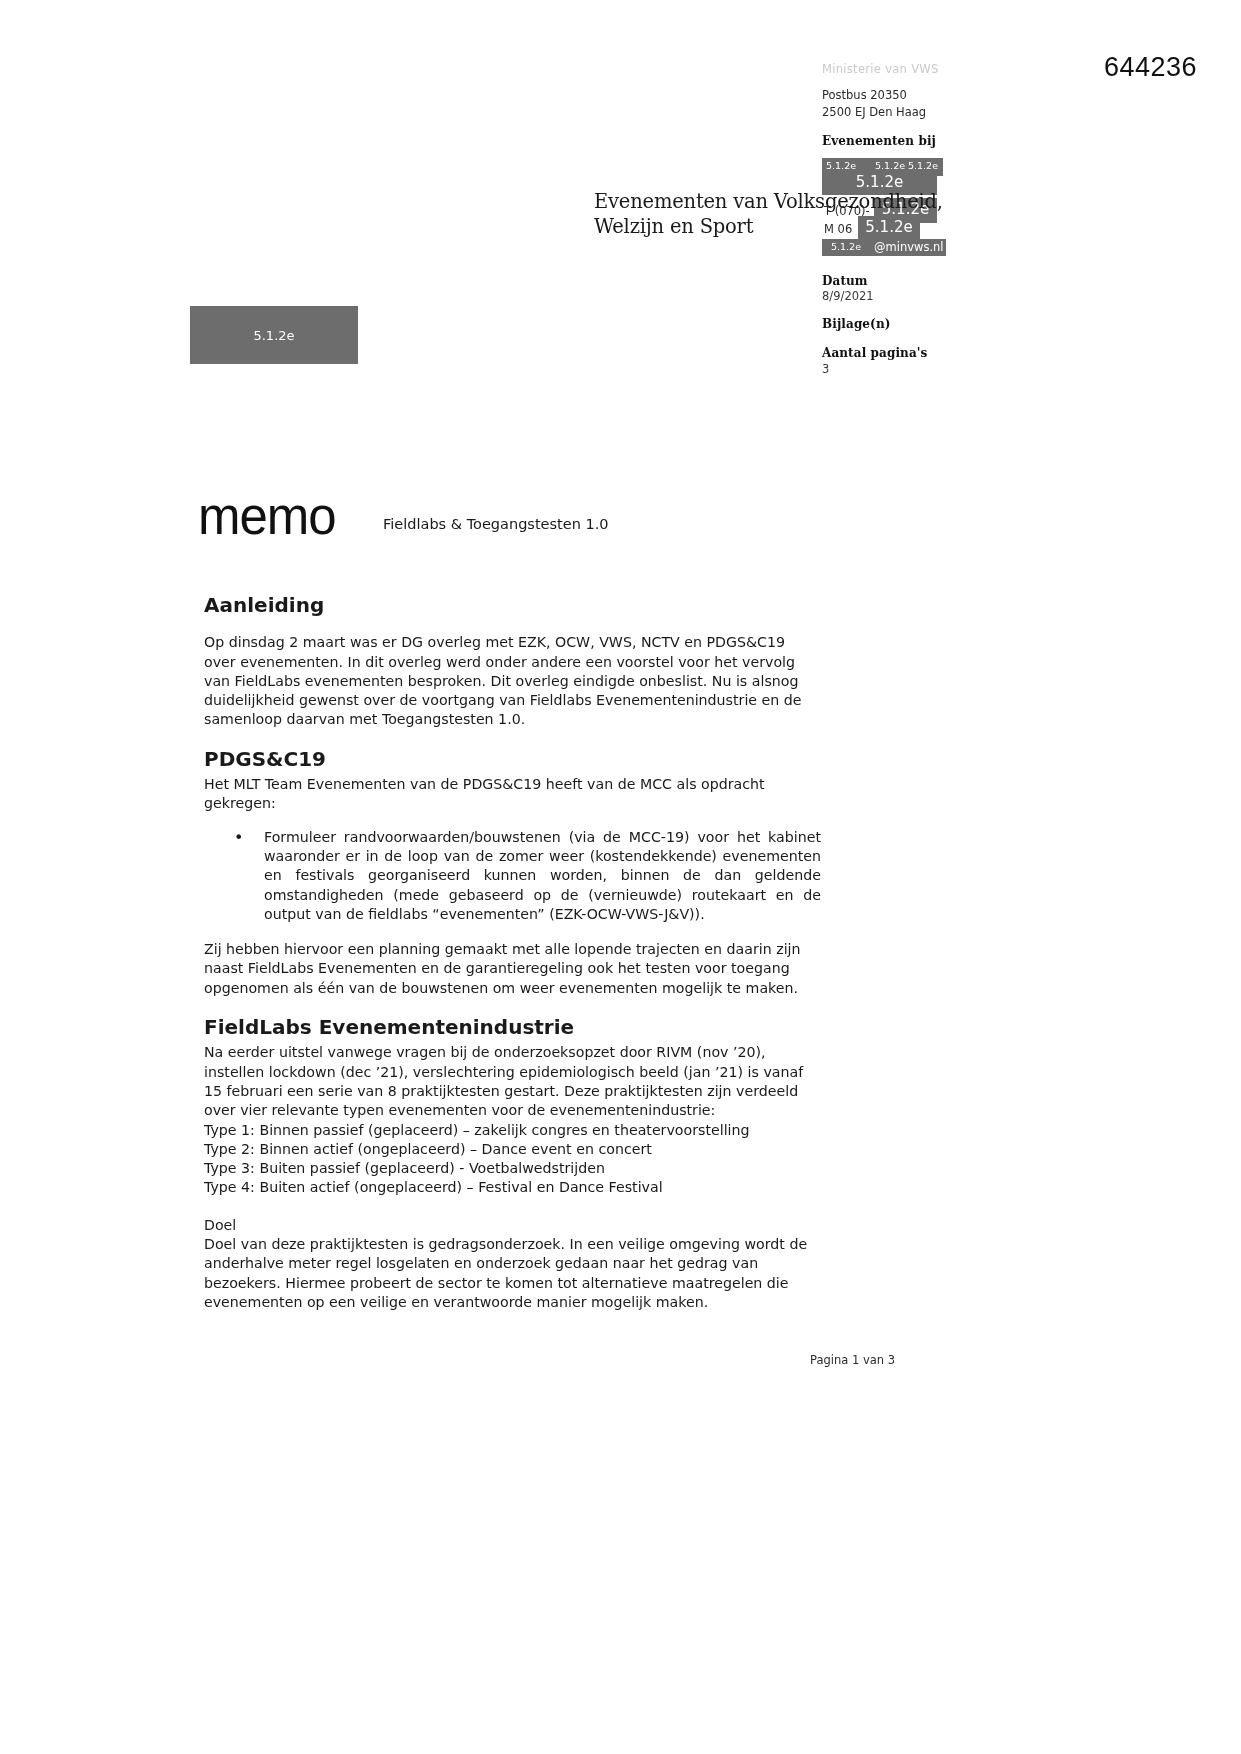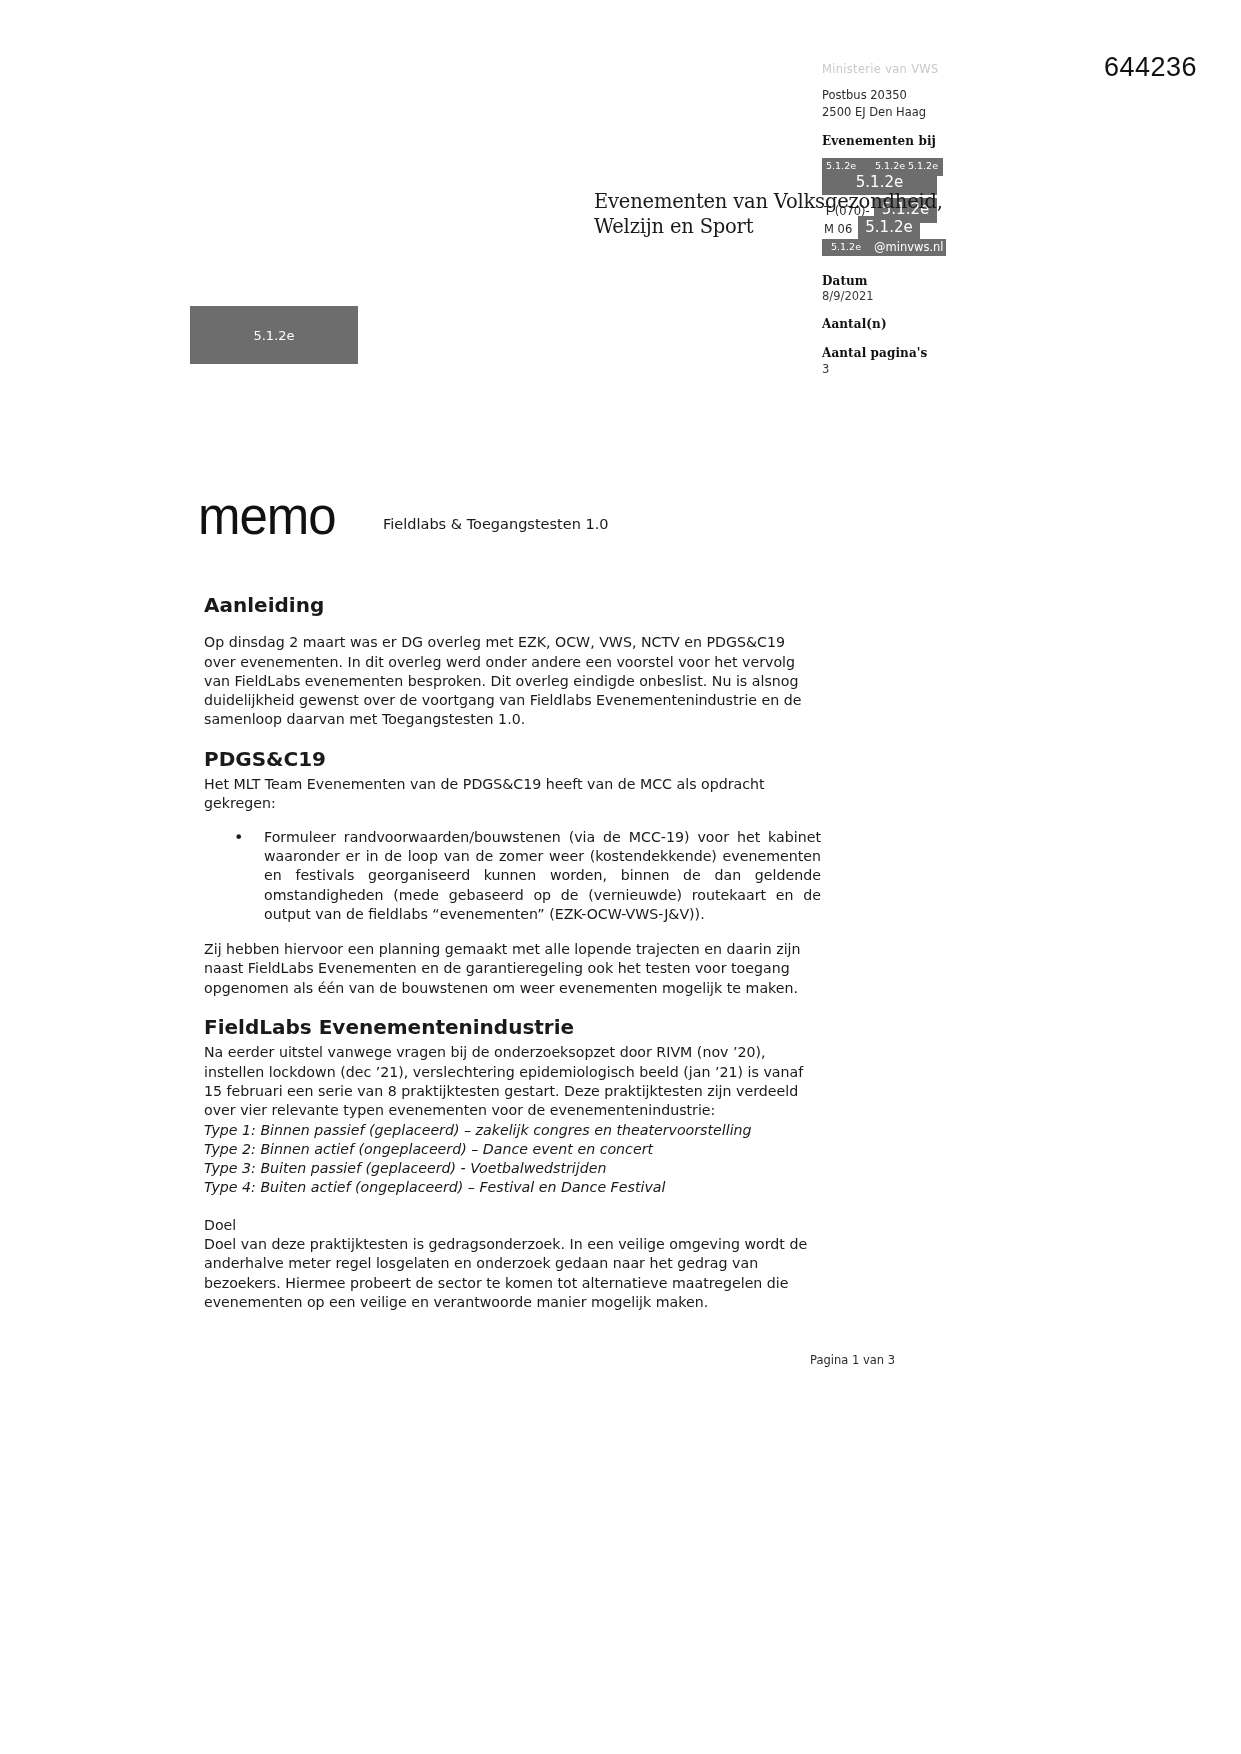--- a/index.html
+++ b/index.html
@@ -175,21 +175,21 @@
     line-height: 1.36;
   }
   .body ul li .bullet {
     position: absolute;
     left: 30px;
     top: 0;
     font-size: 16px;
     line-height: 1.3;
   }
   .type-list { margin: 0; }
-  .type-list div { line-height: 1.36; font-style: italic; }
+  .type-list div { line-height: 1.36; }
 
   .section-gap { height: 18px; }
 
   
   .footer {
     position: absolute;
     left: 810px;
     top: 1353px;
     font-family: "DejaVu Sans", sans-serif;
     font-size: 11.5px;
@@ -247,21 +247,21 @@
         <span>@minvws.nl</span>
       </div>
     </div>
 
     <div class="meta-block" style="margin-top:14px;">
       <div class="meta-label">Datum</div>
       <div class="meta-value">8/9/2021</div>
     </div>
 
     <div class="meta-block">
-      <div class="meta-label">Aantal(n)</div>
+      <div class="meta-label">Bijlage(n)</div>
       <div class="meta-value"></div>
     </div>
 
     <div class="meta-block" style="margin-top:14px;">
       <div class="meta-label">Aantal pagina's</div>
       <div class="meta-value">3</div>
     </div>
   </div>
 
   <div class="wordmark">

